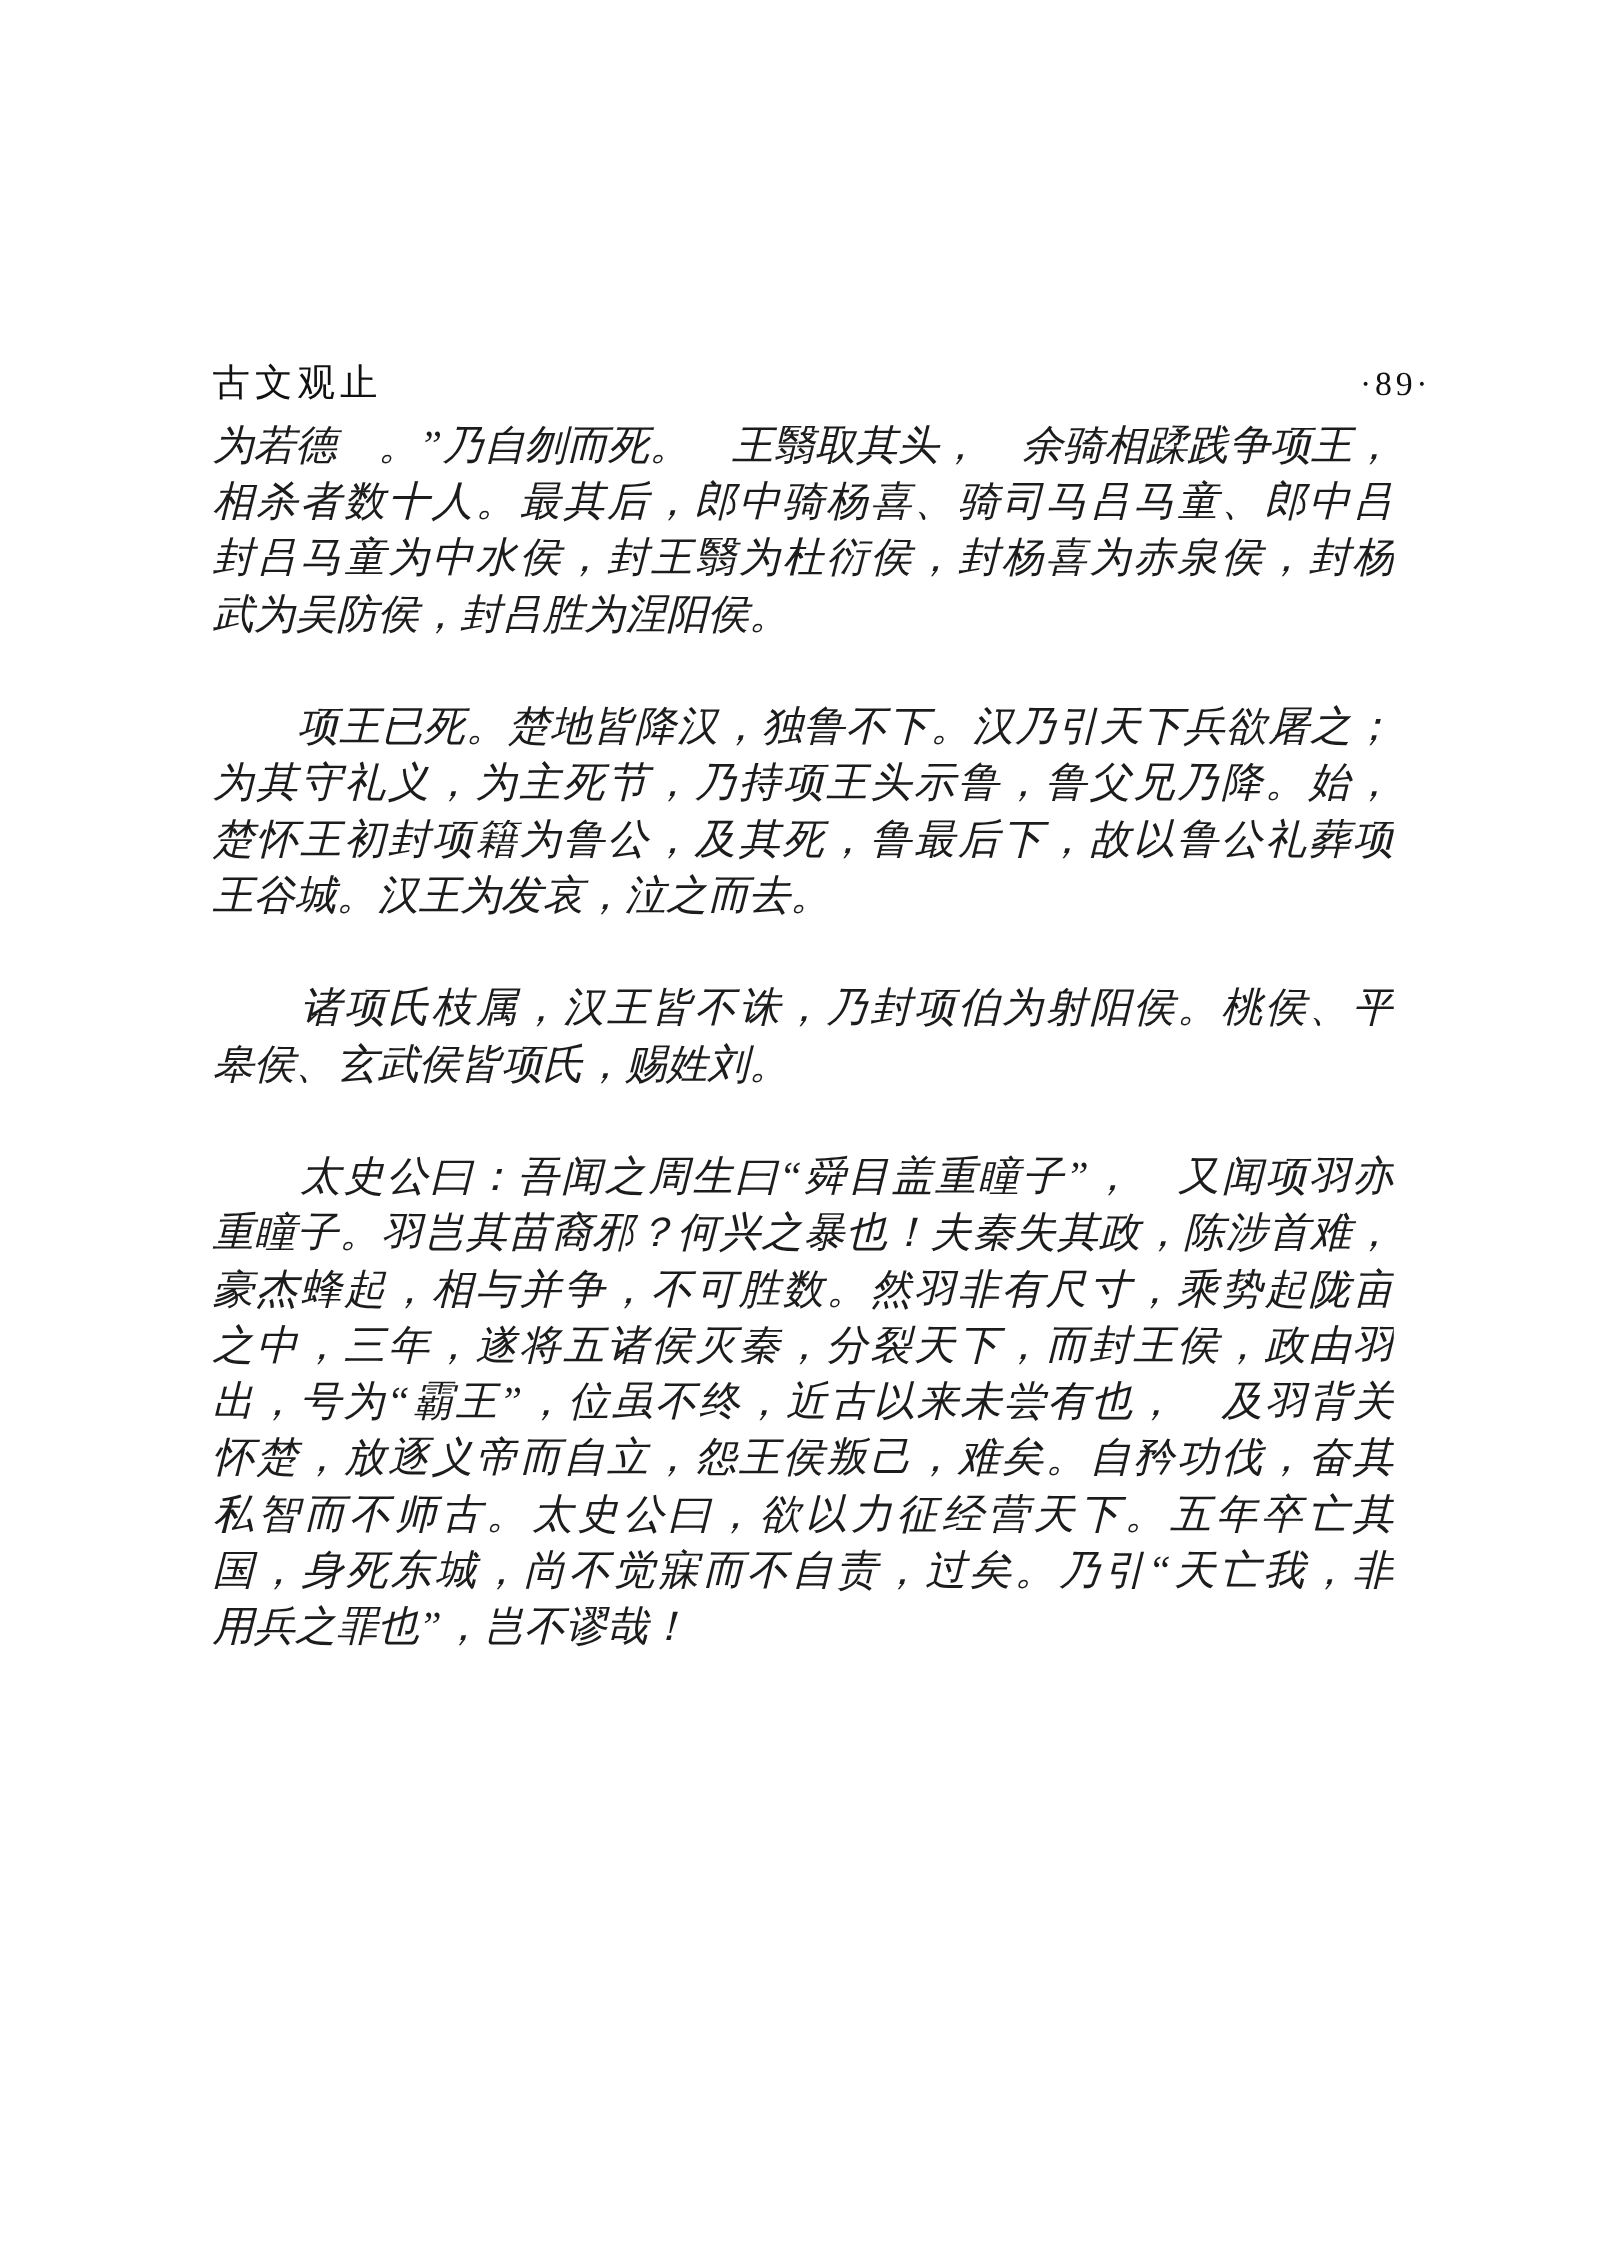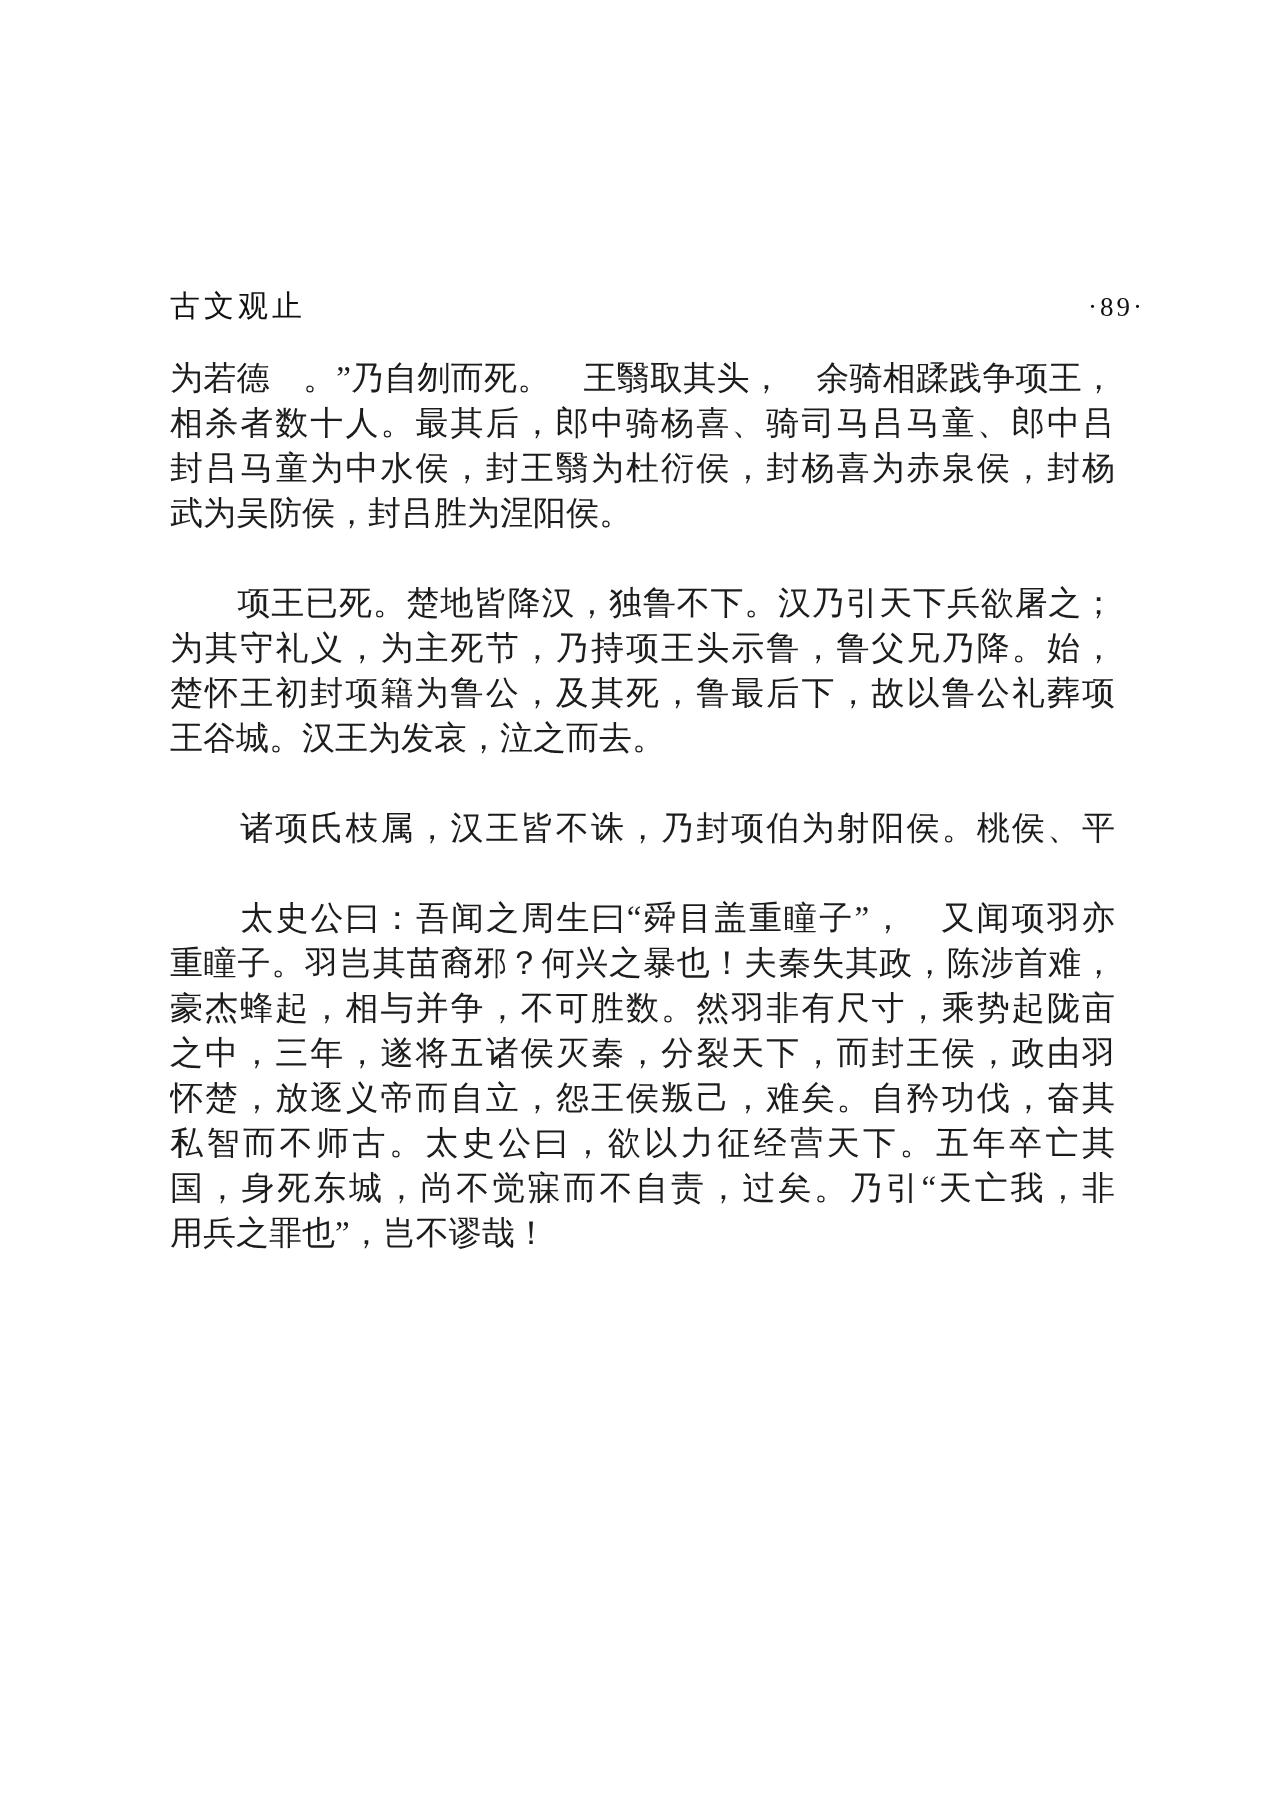--- a/index.html
+++ b/index.html
@@ -32,23 +32,24 @@
     color: #111111;
   }
   .page-number {
     font-size: 27px;
     letter-spacing: 3px;
     color: #111111;
     margin-top: 20px;
   }
   .body-text {
     position: absolute;
-    top: 356px;
+    top: 335px;
     left: 170px;
     width: 945px;
+    font-style: italic;
   }
   .paragraph {
     margin: 0 0 45px 0;
   }
   .paragraph:last-child {
     margin-bottom: 12px;
   }
   .line {
     font-size: 33px;
     line-height: 45px;
@@ -79,25 +80,27 @@
         <div class="line last">武为吴防侯，封吕胜为涅阳侯。</div>
       </div>
       <div class="paragraph">
         <div class="line">　　项王已死。楚地皆降汉，独鲁不下。汉乃引天下兵欲屠之；</div>
         <div class="line">为其守礼义，为主死节，乃持项王头示鲁，鲁父兄乃降。始，</div>
         <div class="line">楚怀王初封项籍为鲁公，及其死，鲁最后下，故以鲁公礼葬项</div>
         <div class="line last">王谷城。汉王为发哀，泣之而去。</div>
       </div>
       <div class="paragraph">
         <div class="line">　　诸项氏枝属，汉王皆不诛，乃封项伯为射阳侯。桃侯、平</div>
+        <div class="line last">皋侯、玄武侯皆项氏，赐姓刘。</div>
       </div>
       <div class="paragraph">
         <div class="line">　　太史公曰：吾闻之周生曰“舜目盖重瞳子”，　又闻项羽亦</div>
         <div class="line">重瞳子。羽岂其苗裔邪？何兴之暴也！夫秦失其政，陈涉首难，</div>
         <div class="line">豪杰蜂起，相与并争，不可胜数。然羽非有尺寸，乘势起陇亩</div>
         <div class="line">之中，三年，遂将五诸侯灭秦，分裂天下，而封王侯，政由羽</div>
+        <div class="line">出，号为“霸王”，位虽不终，近古以来未尝有也，　及羽背关</div>
         <div class="line">怀楚，放逐义帝而自立，怨王侯叛己，难矣。自矜功伐，奋其</div>
         <div class="line">私智而不师古。太史公曰，欲以力征经营天下。五年卒亡其</div>
         <div class="line">国，身死东城，尚不觉寐而不自责，过矣。乃引“天亡我，非</div>
         <div class="line last">用兵之罪也”，岂不谬哉！</div>
       </div>
     </div>
 </div>
 
 </body></html>

